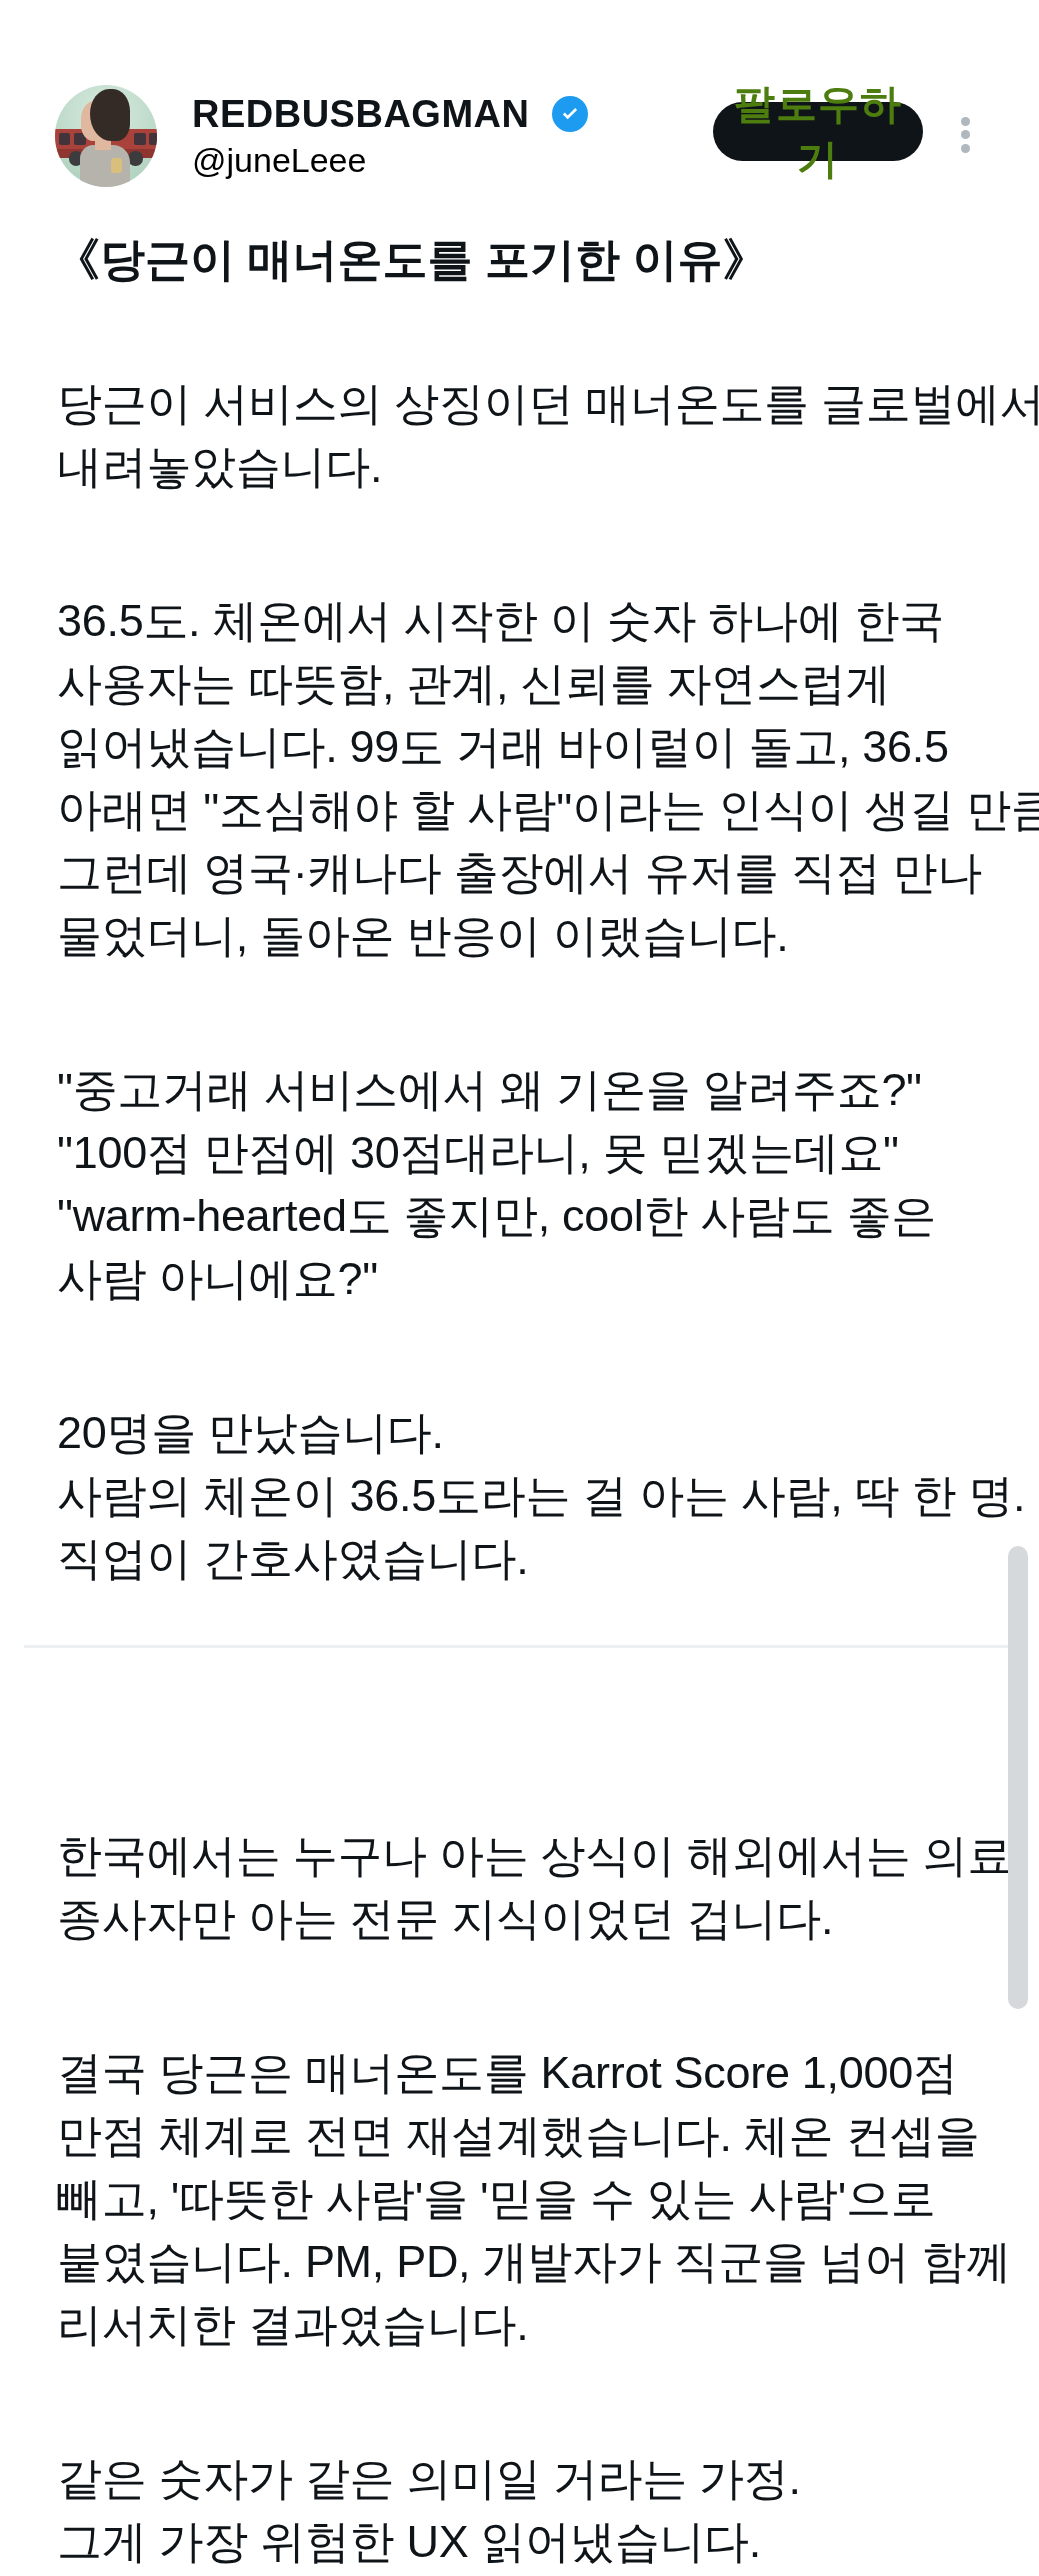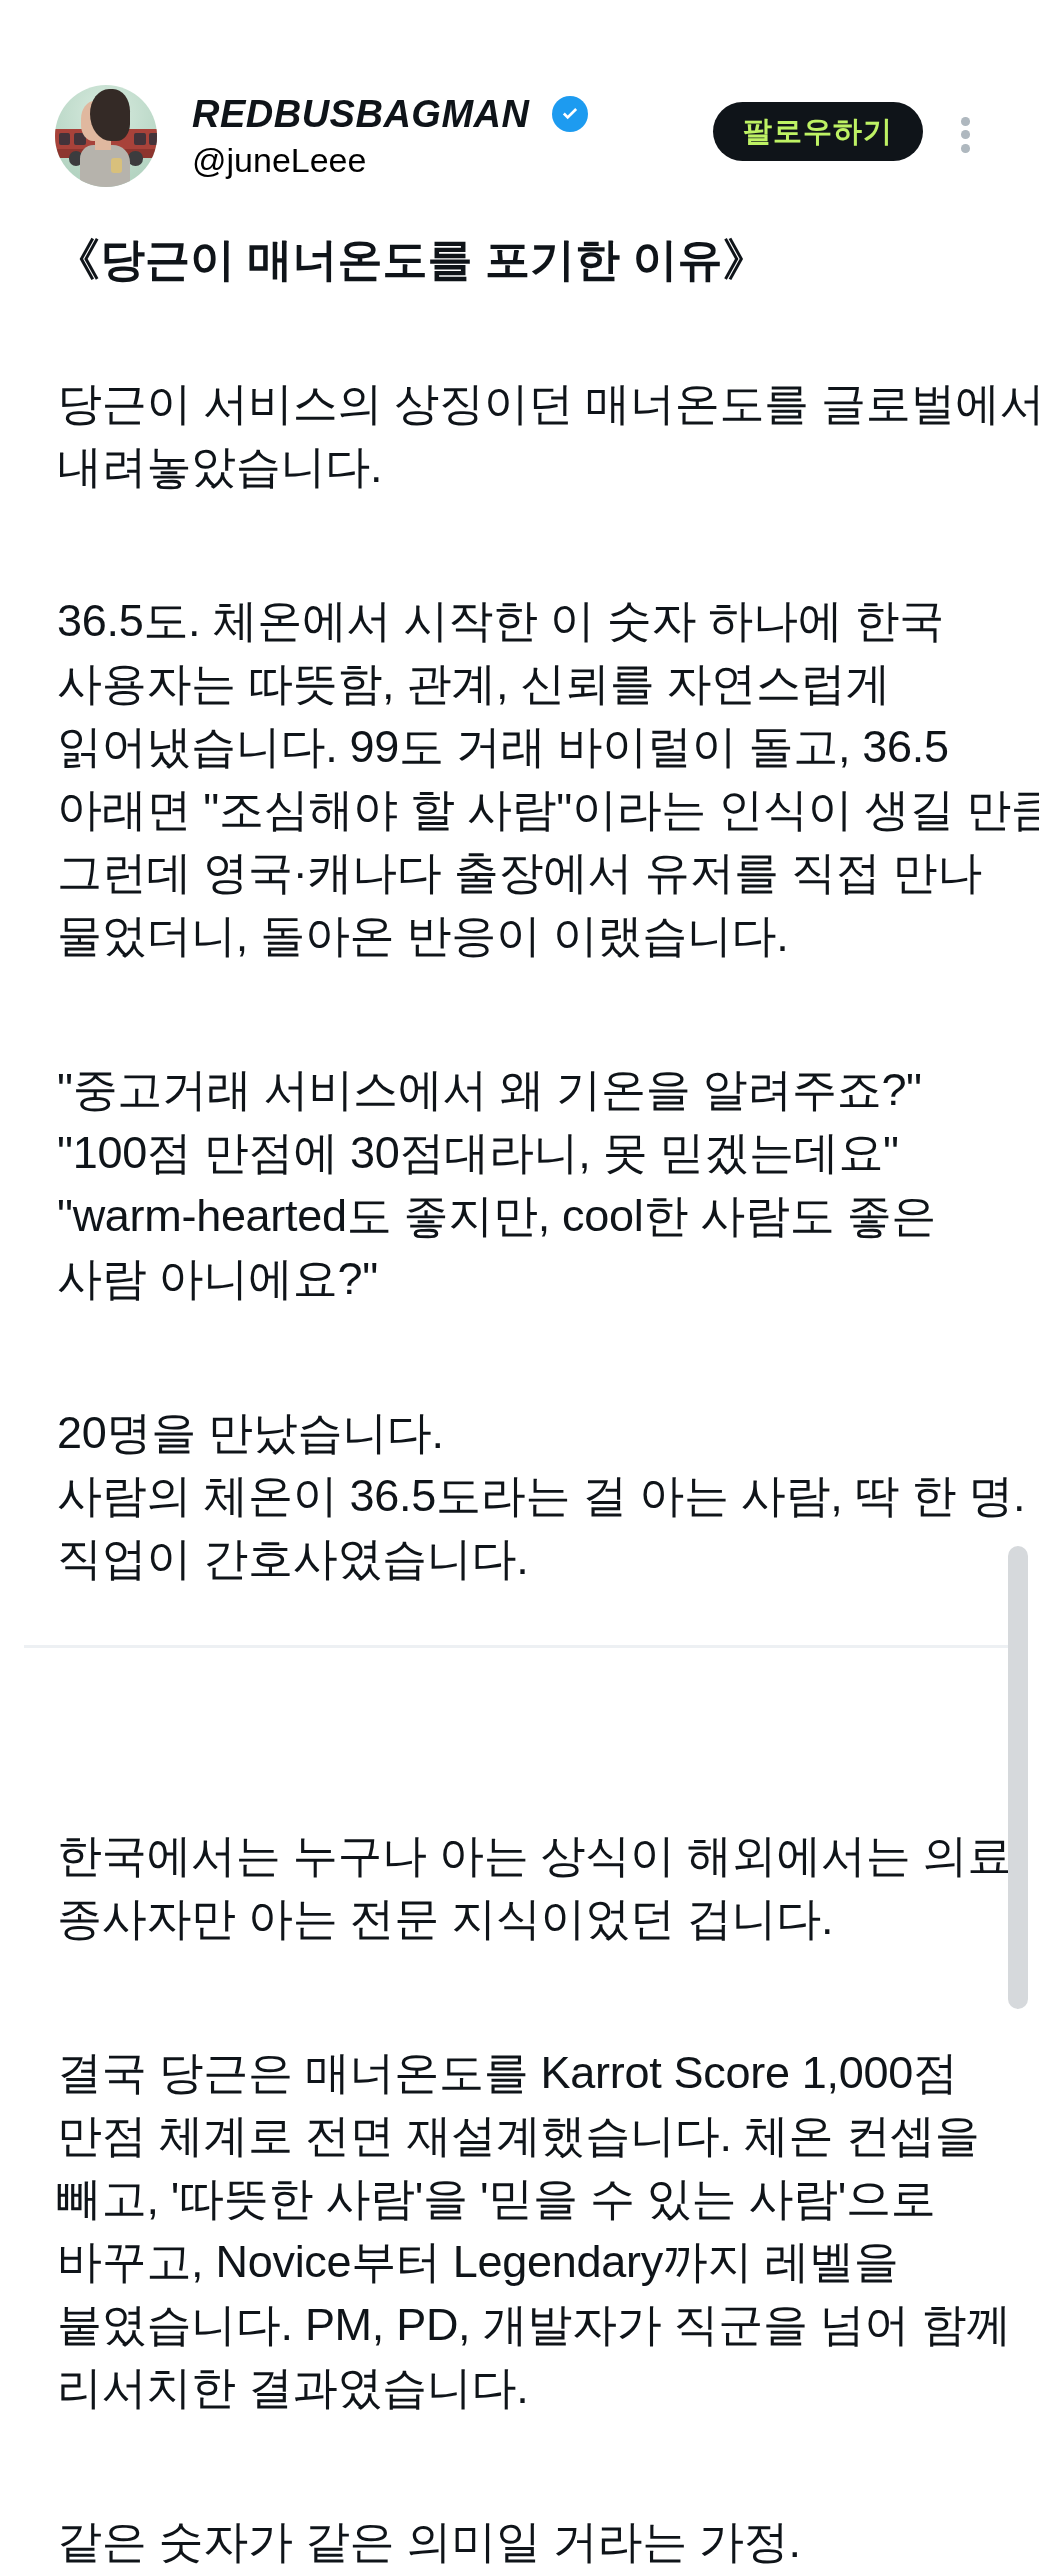--- a/index.html
+++ b/index.html
@@ -19,30 +19,30 @@
   .av-window{top:48px;width:11.6px;height:11.6px;background:#43333a;border-radius:1.9px;}
   .av-w1{left:3.9px;} .av-w2{left:19px;} .av-w3{left:79px;} .av-w4{left:94px;}
   .av-wheel{top:66px;width:14.5px;height:14.5px;border-radius:50%;background:#3c3c3e;}
   .av-wh1{left:13.5px;} .av-wh2{left:73px;}
   .av-torso{left:25px;top:60px;width:50px;height:42px;background:#b6b3ac;border-radius:13.5px 17.3px 0 0;}
   .av-neck{left:40px;top:48px;width:16.4px;height:17.3px;background:#e0b89f;}
   .av-accent{left:56px;top:73px;width:10.6px;height:15.4px;background:#d8c07c;border-radius:2.9px;}
   .av-face{left:26px;top:16.4px;width:30px;height:40px;background:#e0b89f;border-radius:45% 20% 25% 40%;}
   .av-hair{left:35px;top:3.9px;width:40px;height:52px;background:#342a26;border-radius:50% 45% 35% 55%;}
 
-  .name-row{position:absolute;left:192px;top:91px;height:46px;display:flex;align-items:center;gap:23px;font-style:italic;}
+  .name-row{position:absolute;left:192px;top:91px;height:46px;display:flex;align-items:center;gap:23px;}
   .display-name{font-size:38px;font-weight:700;letter-spacing:0.5px;color:#0f1419;white-space:pre;}
   .badge{width:36px;height:36px;border-radius:50%;background:#1d9bf0;display:flex;align-items:center;justify-content:center;flex:0 0 auto;}
   .badge svg{width:24px;height:24px;display:block;}
   .handle{position:absolute;left:192px;top:141px;font-size:34px;color:#000000;white-space:pre;}
 
   .follow-button{
     position:absolute;left:713px;top:102px;width:210px;height:59px;border:none;
-    border-radius:30px;background:#0f1419;color:#bef264;font-family:inherit;
-    font-size:29px;font-weight:700;letter-spacing:1px;display:flex;align-items:center;justify-content:center;
+    border-radius:30px;background:#0f1419;color:#4d7c0f;font-family:inherit;
+    font-size:41px;font-weight:700;letter-spacing:1px;display:flex;align-items:center;justify-content:center;
     cursor:pointer;
   }
   .more{position:absolute;left:961px;top:117px;width:11.6px;cursor:pointer;}
   .more .dot{width:8.7px;height:8.7px;border-radius:50%;background:#afb8bf;margin:0 0 4.8px 0;}
 
   
   .title{position:absolute;left:55px;top:229px;font-size:45px;line-height:62px;white-space:pre;color:#0f1419;font-weight:bold;}
   .body-block{position:absolute;left:57px;}
   #body-top{top:372px;}
   #body-bottom{top:1788px;margin-top:36px;}
@@ -123,21 +123,20 @@
 
   <div class="body-block" id="body-bottom">
       <div class="para">
         <div class="line">한국에서는 누구나 아는 상식이 해외에서는 의료</div>
         <div class="line">종사자만 아는 전문 지식이었던 겁니다.</div>
       </div>
       <div class="para">
         <div class="line">결국 당근은 매너온도를 Karrot Score 1,000점</div>
         <div class="line">만점 체계로 전면 재설계했습니다. 체온 컨셉을</div>
         <div class="line">빼고, '따뜻한 사람'을 '믿을 수 있는 사람'으로</div>
-        <div class="line">바꾸고, Novice부터 Legendary까지 레벨을</div>
         <div class="line">붙였습니다. PM, PD, 개발자가 직군을 넘어 함께</div>
         <div class="line">리서치한 결과였습니다.</div>
       </div>
       <div class="para">
         <div class="line">같은 숫자가 같은 의미일 거라는 가정.</div>
         <div class="line">그게 가장 위험한 UX 읽어냈습니다.</div>
       </div>
     </div>
 
   <div class="scroll-thumb"></div>

